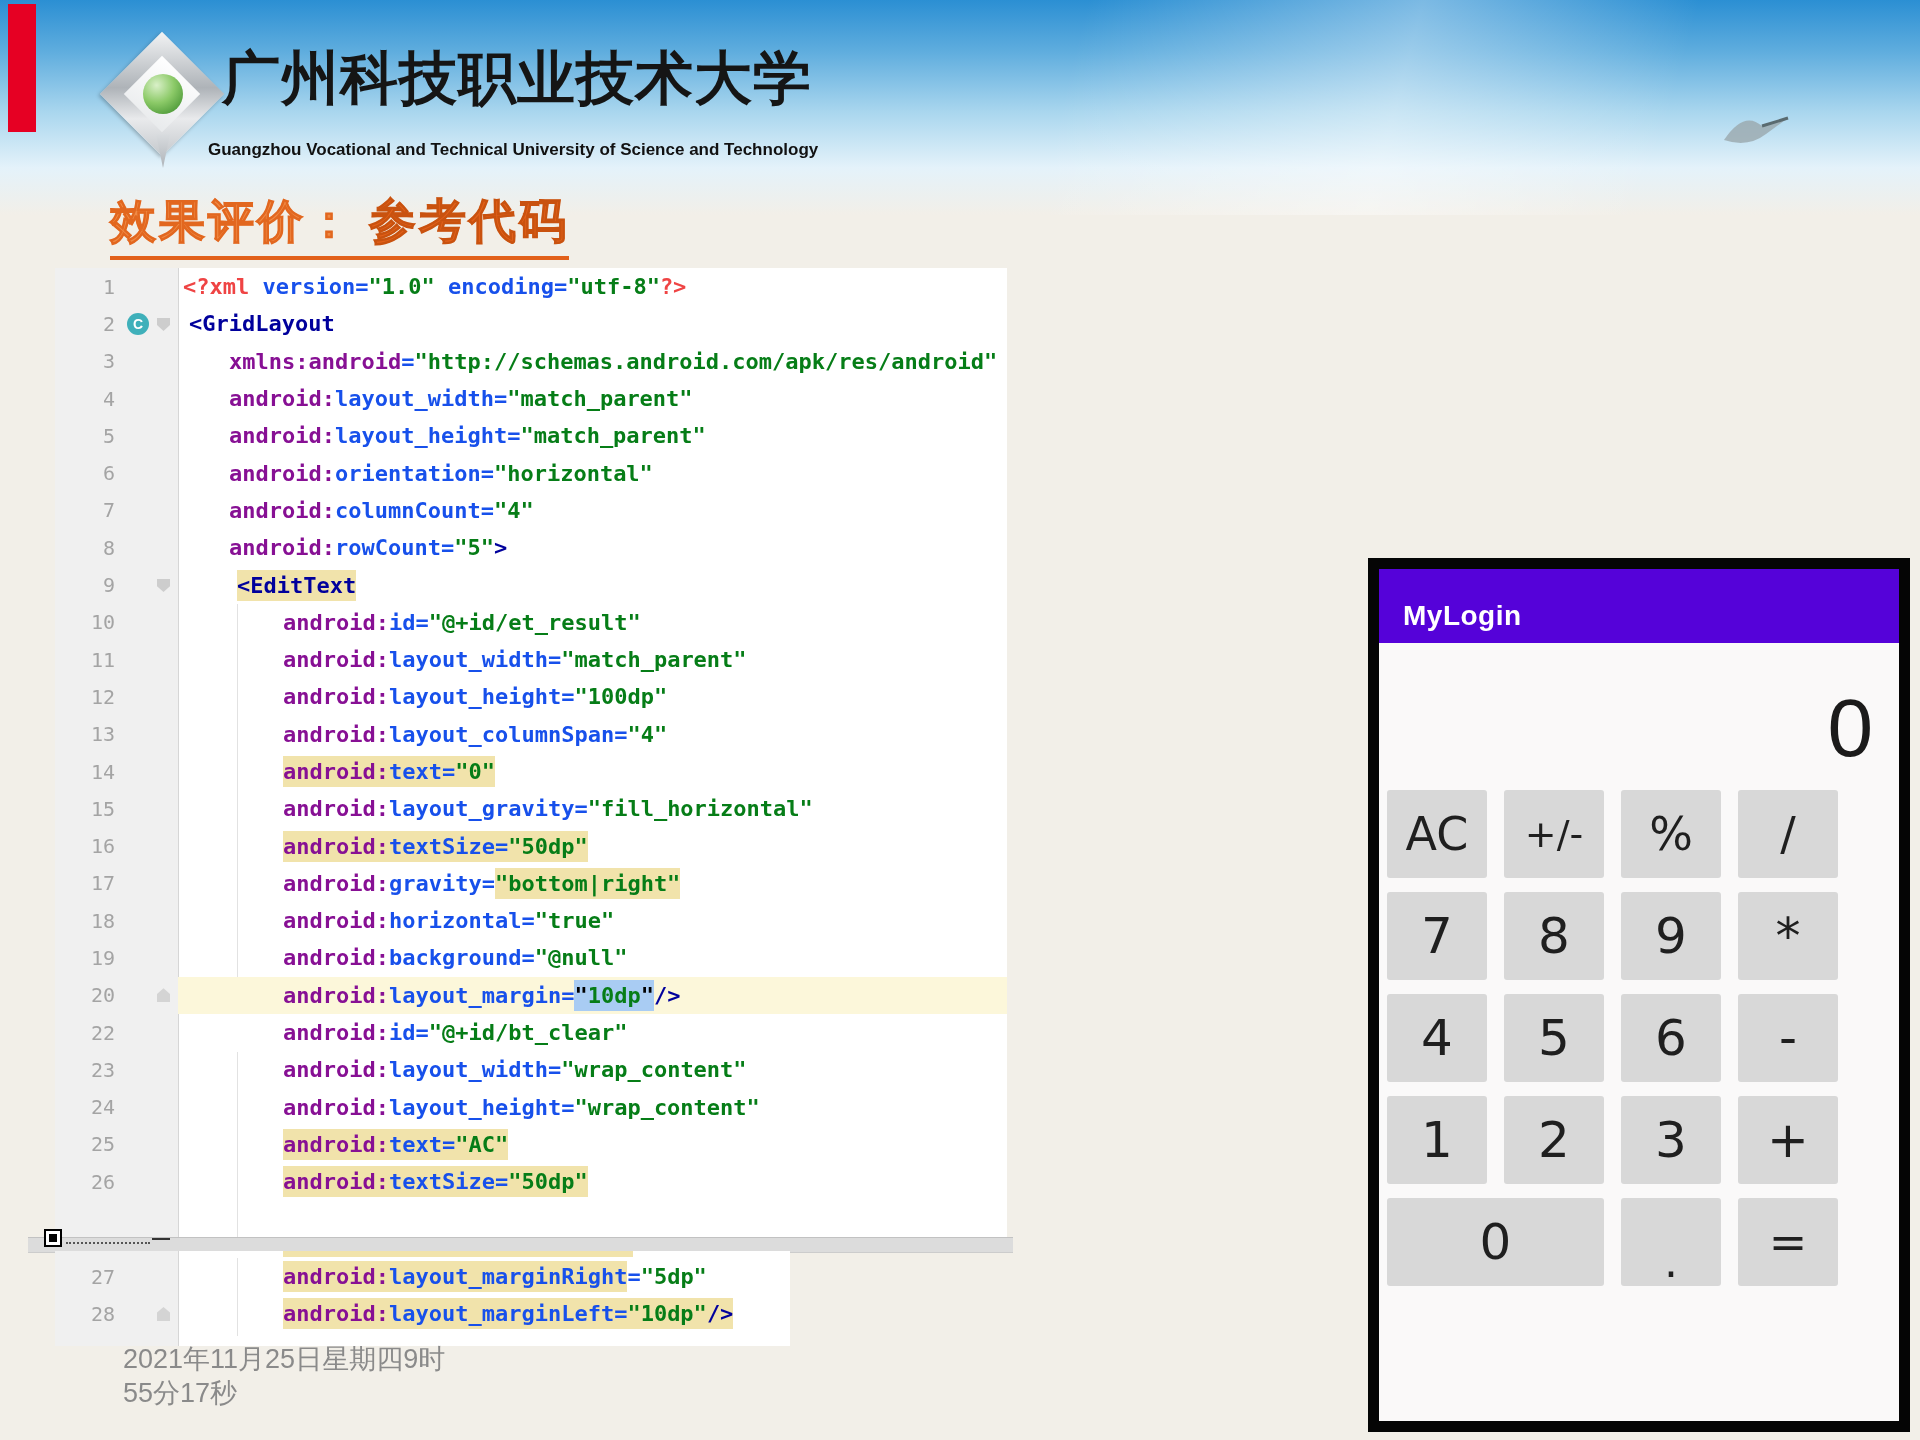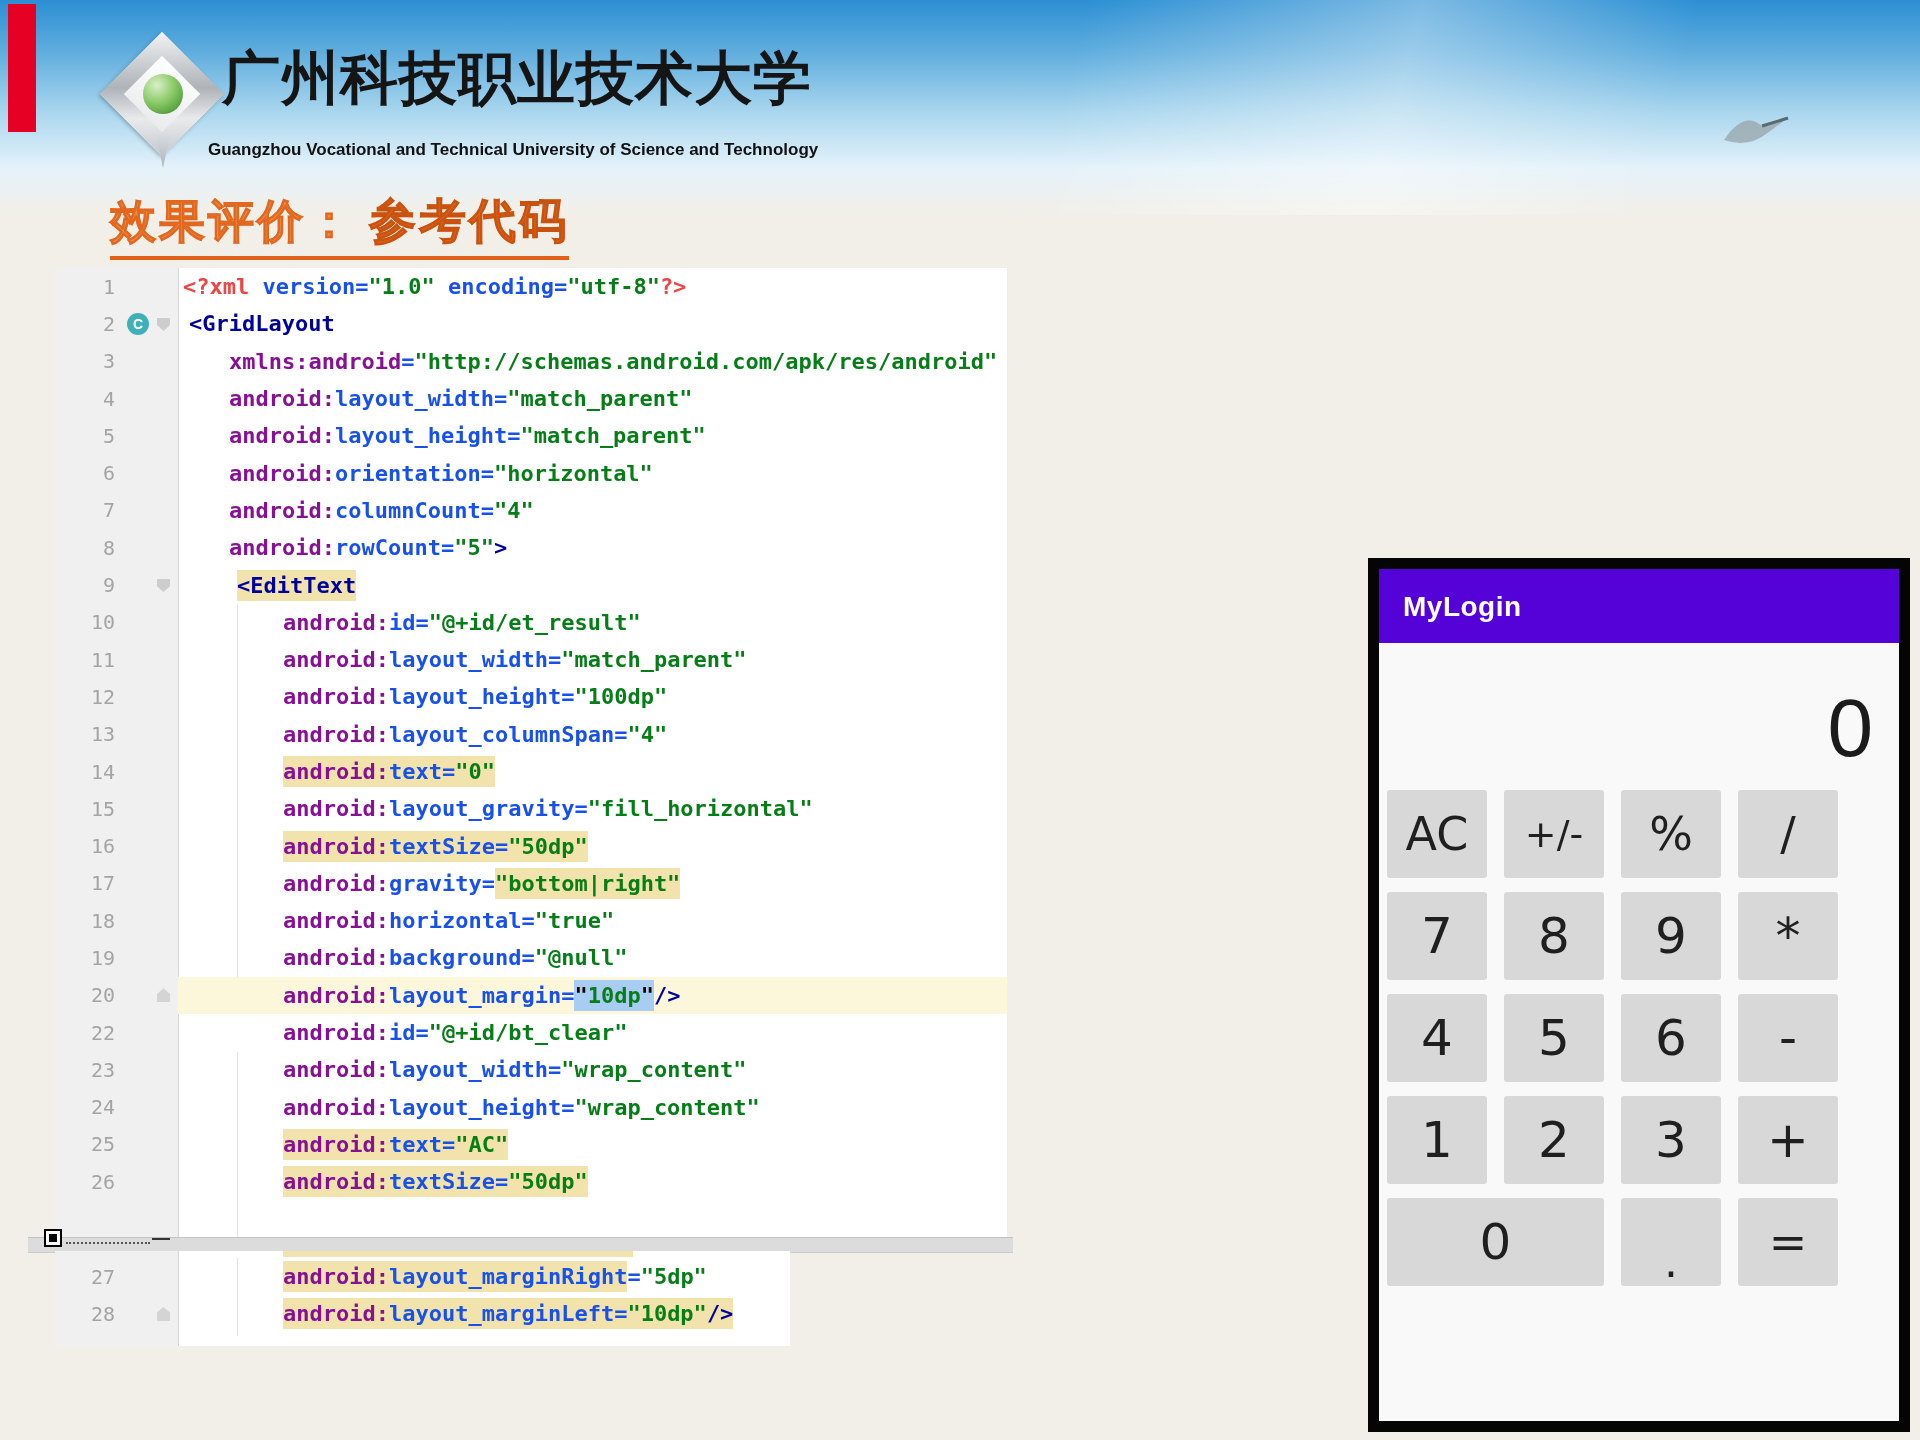--- a/index.html
+++ b/index.html
@@ -70,21 +70,21 @@
   .split-dots{position:absolute;left:66px;top:1232px;width:84px;height:10px;border-bottom:2px dotted #555;}
   .split-dash{position:absolute;left:152px;top:1238px;width:18px;height:2px;background:#333;}
 
   
   .date{position:absolute;left:123px;top:1342px;font-size:27px;color:#8a8a8a;line-height:34px;}
 
   
   .phone{position:absolute;left:1368px;top:558px;width:542px;height:874px;box-sizing:border-box;
     border:11px solid #050505;background:#faf9f9;}
   .appbar{position:absolute;left:0;top:0;right:0;height:74px;background:#5502d9;}
-  .appbar .ttl{color:#fff;font-size:28px;font-weight:bold;padding:22px 0 0 24px;letter-spacing:.5px;}
+  .appbar .ttl{color:#fff;font-size:28px;font-weight:bold;padding:31px 0 0 24px;letter-spacing:.5px;}
   .disp{position:absolute;right:26px;top:112px;font-size:82px;color:#1b1b1b;}
   .keypad{position:absolute;left:8px;top:221px;display:grid;grid-template-columns:repeat(4,100px);
     grid-auto-rows:88px;column-gap:17px;row-gap:14px;}
   .kbtn{background:#d8d8d8;border-radius:3px;color:#1f1f1f;display:flex;align-items:center;justify-content:center;
     font-size:50px;font-family:"DejaVu Sans","Liberation Sans",sans-serif;}
   .kbtn.span2{grid-column:span 2;}
   .kbtn.op{font-size:46px;}
   .kbtn.small{font-size:38px;}
   .kbtn.dot{align-items:flex-end;padding-bottom:14px;font-size:44px;line-height:20px;}
 </style>
@@ -266,20 +266,24 @@
       </div>
       <div class="cl">
         <div class="ln">28</div>
         <div class="gut">
           <div class="ic-end"></div>
         </div>
         <div class="ct" style="padding-left: 105px;"><span class="seg-ns hl">android:</span><span class="seg-attr hl">layout_marginLeft</span><span class="seg-eq hl">=</span><span class="seg-val hl">"10dp"</span><span class="seg-tag hl">/&gt;</span></div>
       </div>
     </div>
 
+  <div class="date">
+    <div>2021年11月25日星期四9时</div>
+    <div>55分17秒</div>
+  </div>
 
   <div class="phone">
     <div class="appbar">
       <div class="ttl">MyLogin</div>
     </div>
     <div class="disp">0</div>
     <div class="keypad" id="keypad">
         <div class="kbtn op">AC</div>
         <div class="kbtn small">+/-</div>
         <div class="kbtn op">%</div>

